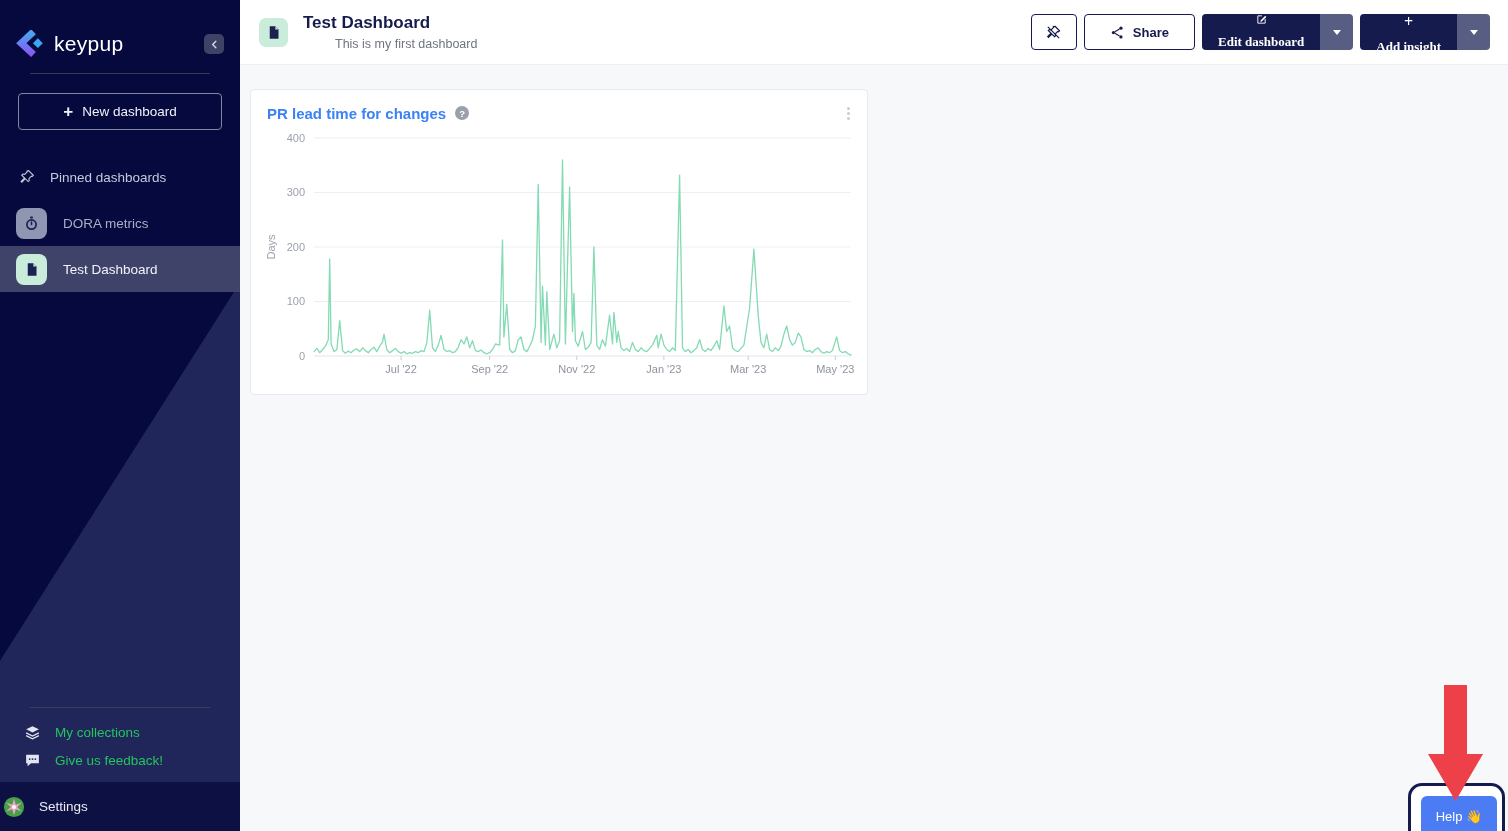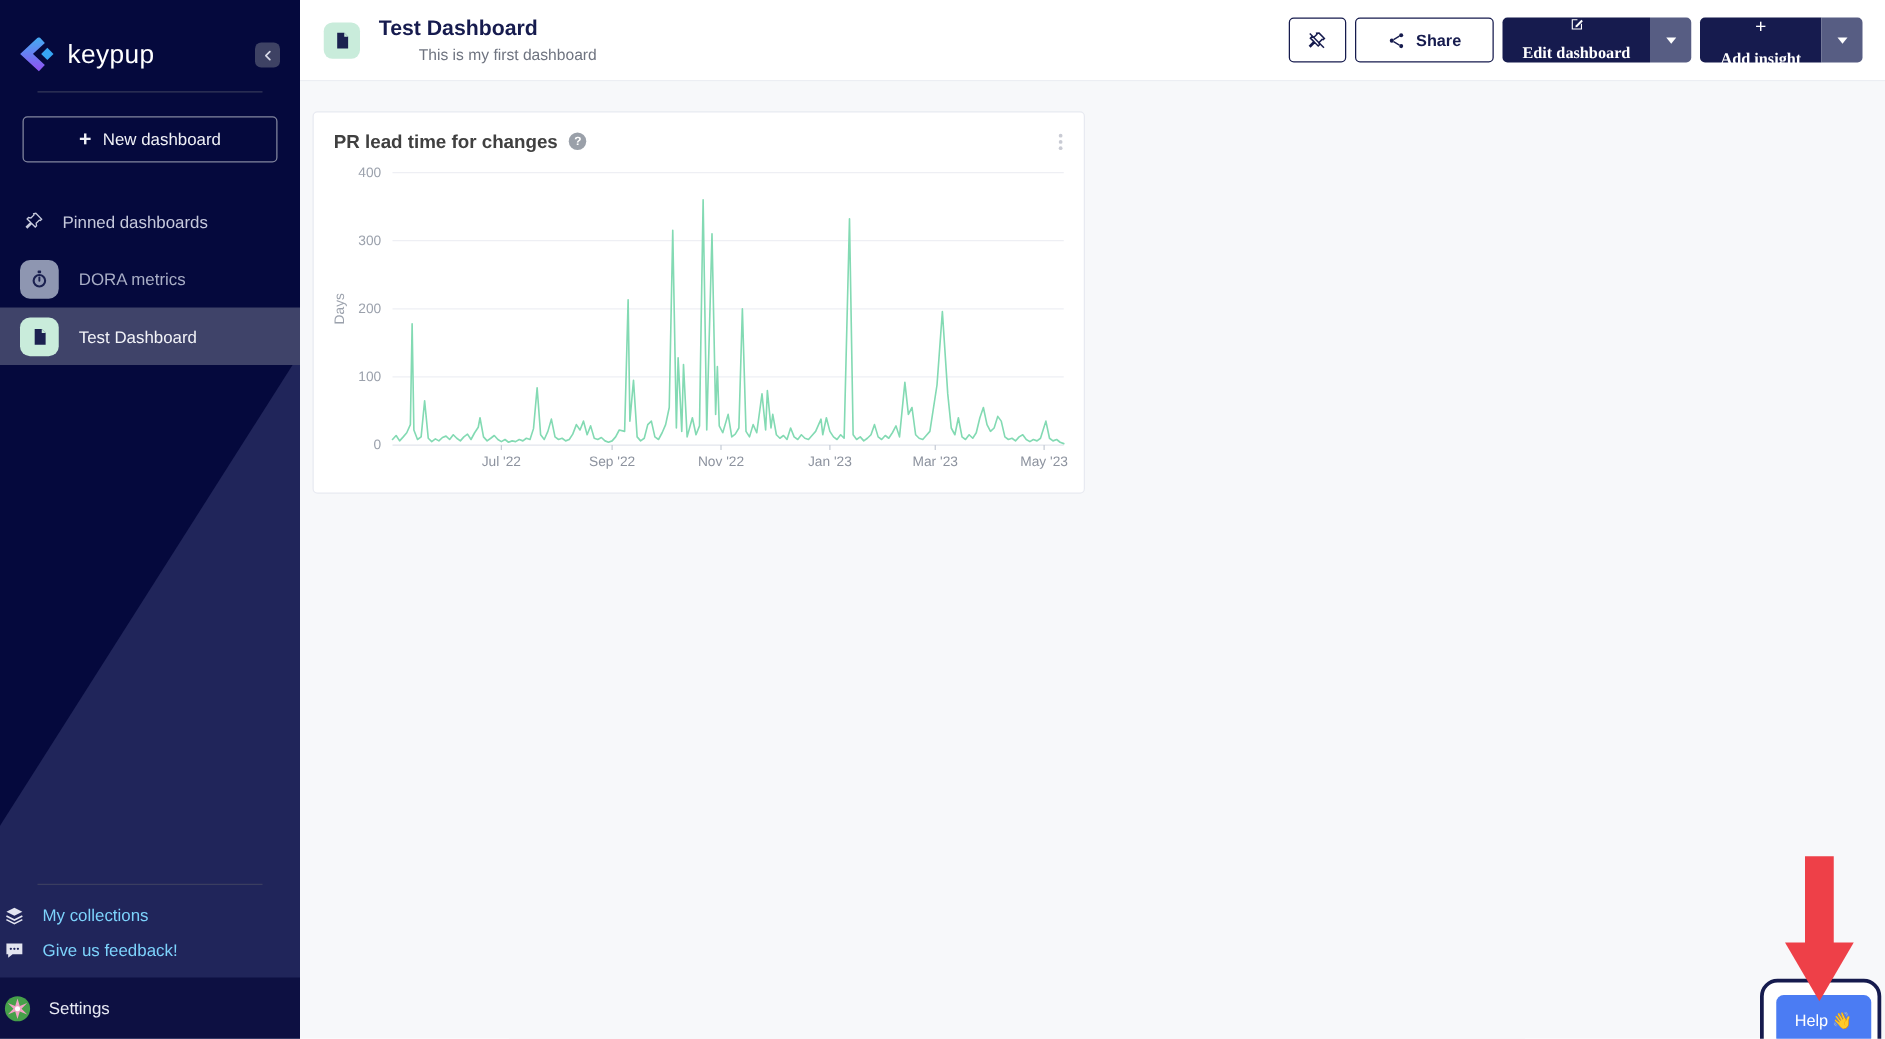--- a/index.html
+++ b/index.html
@@ -27,22 +27,22 @@
   .nav{margin-top:15px;}
   .nav-item{display:flex;align-items:center;gap:16px;height:46px;padding-left:16px;
        font-size:13.5px;color:#a9aec6;cursor:pointer;}
   .nav-item.active{background:#3f4369;color:#f2f3f8;}
   .chip{width:31px;height:31px;border-radius:8px;display:flex;align-items:center;
        justify-content:center;flex:none;}
   .chip-slate{background:#8e96b1;}
   .chip-mint{background:#c9ecdb;}
   .side-footer{position:absolute;left:0;right:0;bottom:57px;z-index:2;}
   .footer-divider{border:none;border-top:1px solid #3a3e60;margin:0 30px 10px 30px;}
-  .footer-link{display:flex;align-items:center;gap:14px;height:28px;padding-left:3px;
-       font-size:13.5px;color:#7dd3fc;cursor:pointer;}
+  .footer-link{display:flex;align-items:center;gap:14px;height:28px;padding-left:24px;
+       font-size:13.5px;color:#22c55e;cursor:pointer;}
   .settings-bar{position:absolute;left:0;right:0;bottom:0;height:49px;background:#0d1042;z-index:2;
        display:flex;align-items:center;gap:14px;padding-left:3px;cursor:pointer;}
   .settings-bar span{color:#e8eaf4;font-size:13.5px;}
   .avatar{width:22px;height:22px;border-radius:50%;flex:none;}
 
   
   main{flex:1;display:flex;flex-direction:column;background:#f7f8fa;min-width:0;}
   .topbar{height:64px;background:#fff;border-bottom:1px solid #eceef3;display:flex;
        align-items:center;padding:0 18px 0 19px;flex:none;}
   .doc-chip{width:29px;height:29px;border-radius:7px;background:#c9ecdb;display:flex;
@@ -62,21 +62,21 @@
   .btn-primary .plus{font-size:16px;font-weight:bold;line-height:1;}
   .btn-caret{width:33px;height:36px;background:#575d83;border:none;border-radius:0 4px 4px 0;
        color:#fff;display:flex;align-items:center;justify-content:center;cursor:pointer;padding:0;}
   .caret{width:0;height:0;border-left:4px solid transparent;border-right:4px solid transparent;
        border-top:5px solid #fff;}
 
   .content{position:relative;flex:1;}
   .card{position:absolute;left:10px;top:24px;width:618px;height:306px;background:#fff;
        border:1px solid #e8eaf1;border-radius:4px;box-sizing:border-box;}
   .card-head{display:flex;align-items:center;padding:13px 12px 0 16px;height:20px;}
-  .card-title{font-size:15px;font-weight:bold;color:#404040;}
+  .card-title{font-size:15px;font-weight:bold;color:#3b82f6;}
   .help-circle{width:14px;height:14px;border-radius:50%;background:#9aa0a9;color:#fff;font-size:9.5px;
        font-weight:bold;display:flex;align-items:center;justify-content:center;margin-left:9px;cursor:pointer;}
   .kebab{margin-left:auto;display:flex;flex-direction:column;gap:2px;padding:3px 5px;cursor:pointer;}
   .kebab i{width:3px;height:3px;border-radius:50%;background:#c9cbd4;}
 
   
   .help-box{position:absolute;left:1408px;top:783px;width:97px;height:62px;background:#fff;
        border:3px solid #161b4e;border-radius:14px;box-sizing:border-box;z-index:5;}
   .help-btn{position:absolute;left:1421px;top:796px;width:76px;height:40px;background:#4b7cf3;
        color:#fff;font-size:13px;border:none;border-radius:6px;display:flex;align-items:center;

